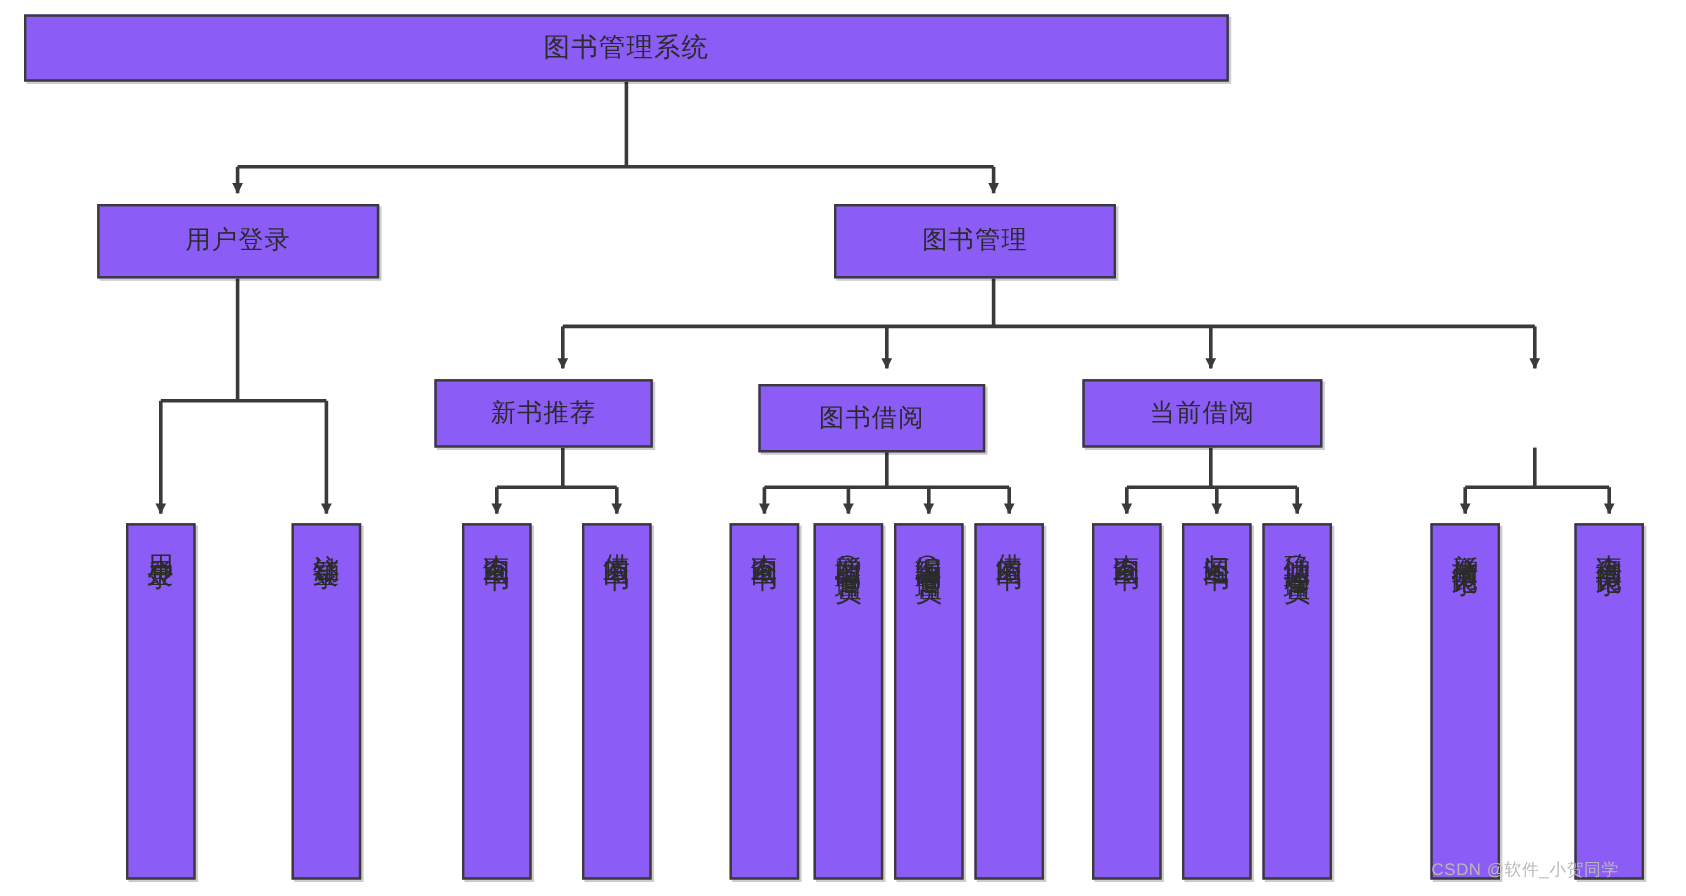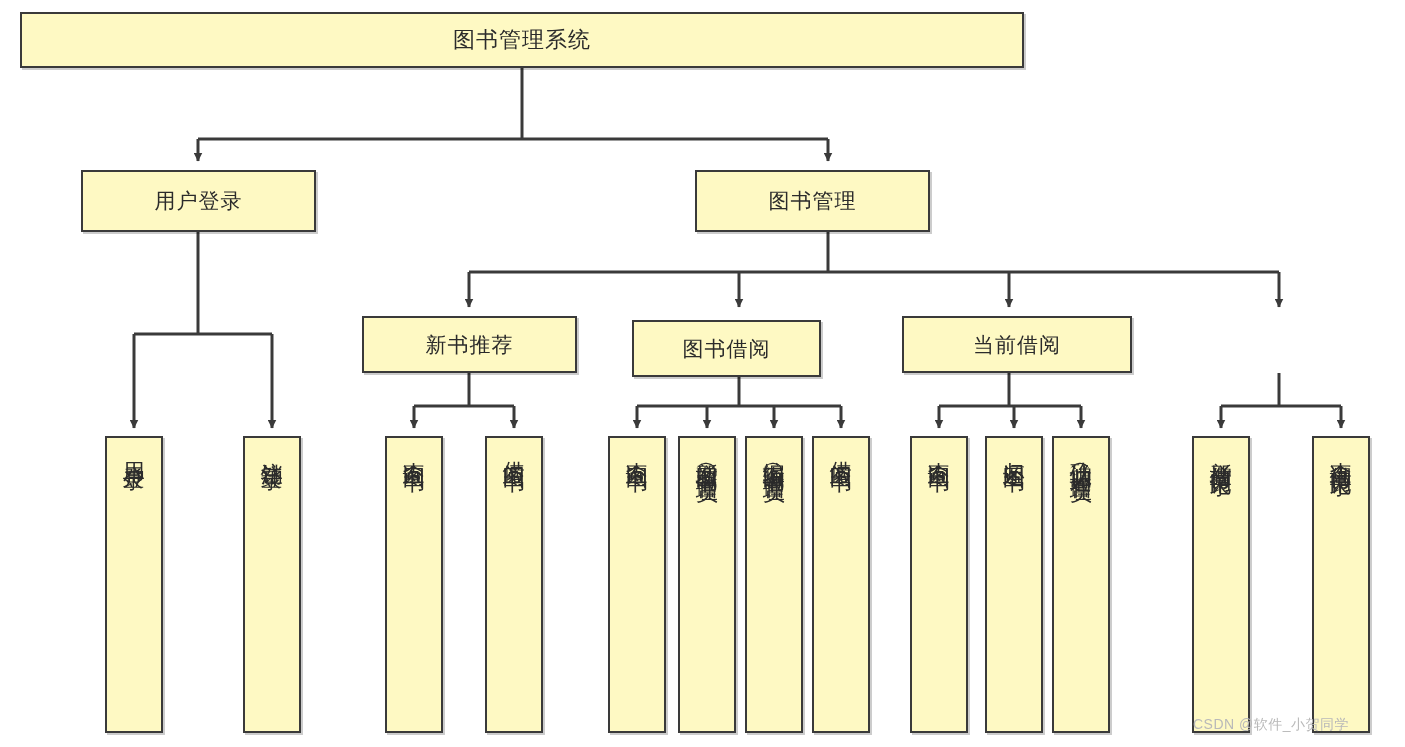--- a/index.html
+++ b/index.html
@@ -20,21 +20,21 @@
   svg.diagram-canvas {
     position: absolute;
     left: 0;
     top: 0;
     width: 1405px;
     height: 747px;
   }
   .node-box {
     position: absolute;
     box-sizing: border-box;
-    background: #fef9c3;
+    background: #8b5cf6;
     border: 2px solid #3a3a3a;
     display: flex;
     align-items: center;
     justify-content: center;
     box-shadow: 2px 2px 0 rgba(0,0,0,0.20);
   }
   .node-box.horizontal .node-label {
     writing-mode: horizontal-tb;
     font-size: 21px;
     color: #2b2b2b;
@@ -140,29 +140,29 @@
   </div>
 
   <div class="node-box horizontal" style="left:81px; top:170px; width:235px; height:62px;">
     <span class="node-label">用户登录</span>
   </div>
 
   <div class="node-box horizontal" style="left:695px; top:170px; width:235px; height:62px;">
     <span class="node-label">图书管理</span>
   </div>
 
-  <div class="node-box horizontal" style="left:362px; top:316px; width:215px; height:57px;">
+  <div class="node-box horizontal" style="left:362px; top:316px; width:182px; height:57px;">
     <span class="node-label">新书推荐</span>
   </div>
 
   <div class="node-box horizontal" style="left:632px; top:320px; width:189px; height:57px;">
     <span class="node-label">图书借阅</span>
   </div>
 
-  <div class="node-box horizontal" style="left:902px; top:316px; width:230px; height:57px;">
+  <div class="node-box horizontal" style="left:902px; top:316px; width:200px; height:57px;">
     <span class="node-label">当前借阅</span>
   </div>
 
 
   <div class="node-box vertical" style="left:105px; top:436px; width:58px; height:297px;">
     <span class="node-label">用户登录</span>
   </div>
 
   <div class="node-box vertical" style="left:243px; top:436px; width:58px; height:297px;">
     <span class="node-label">注销登录</span>

